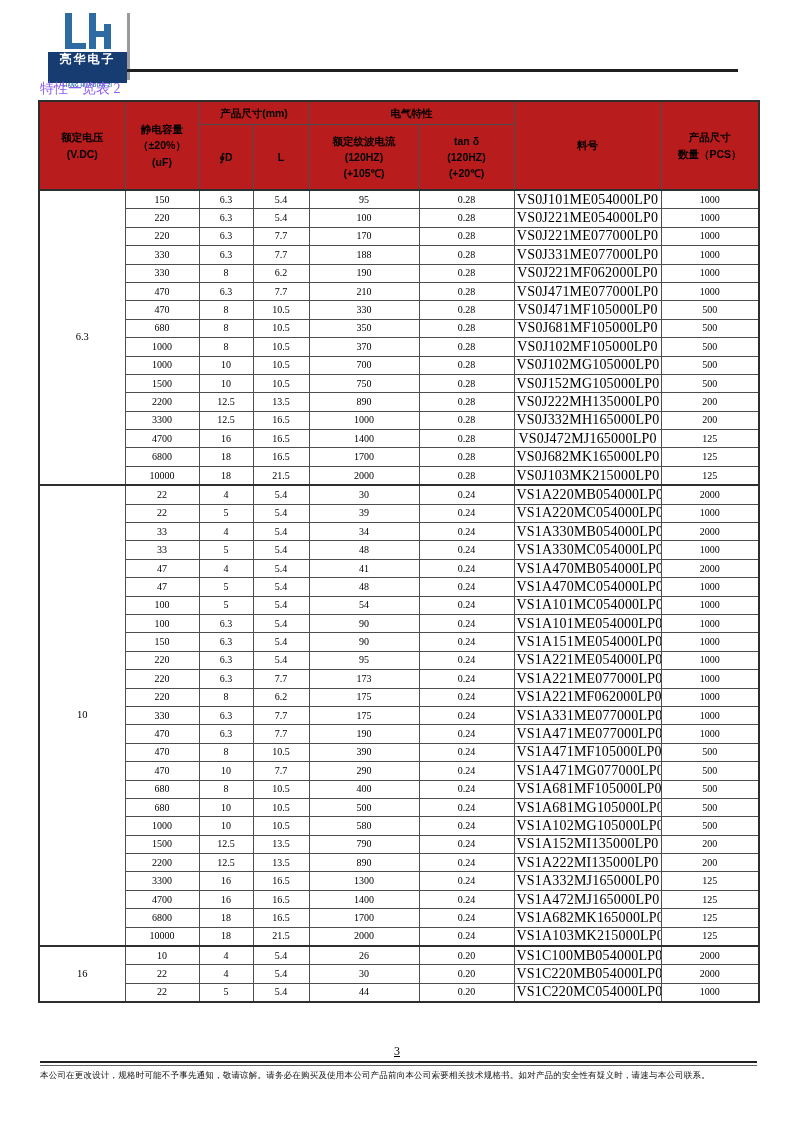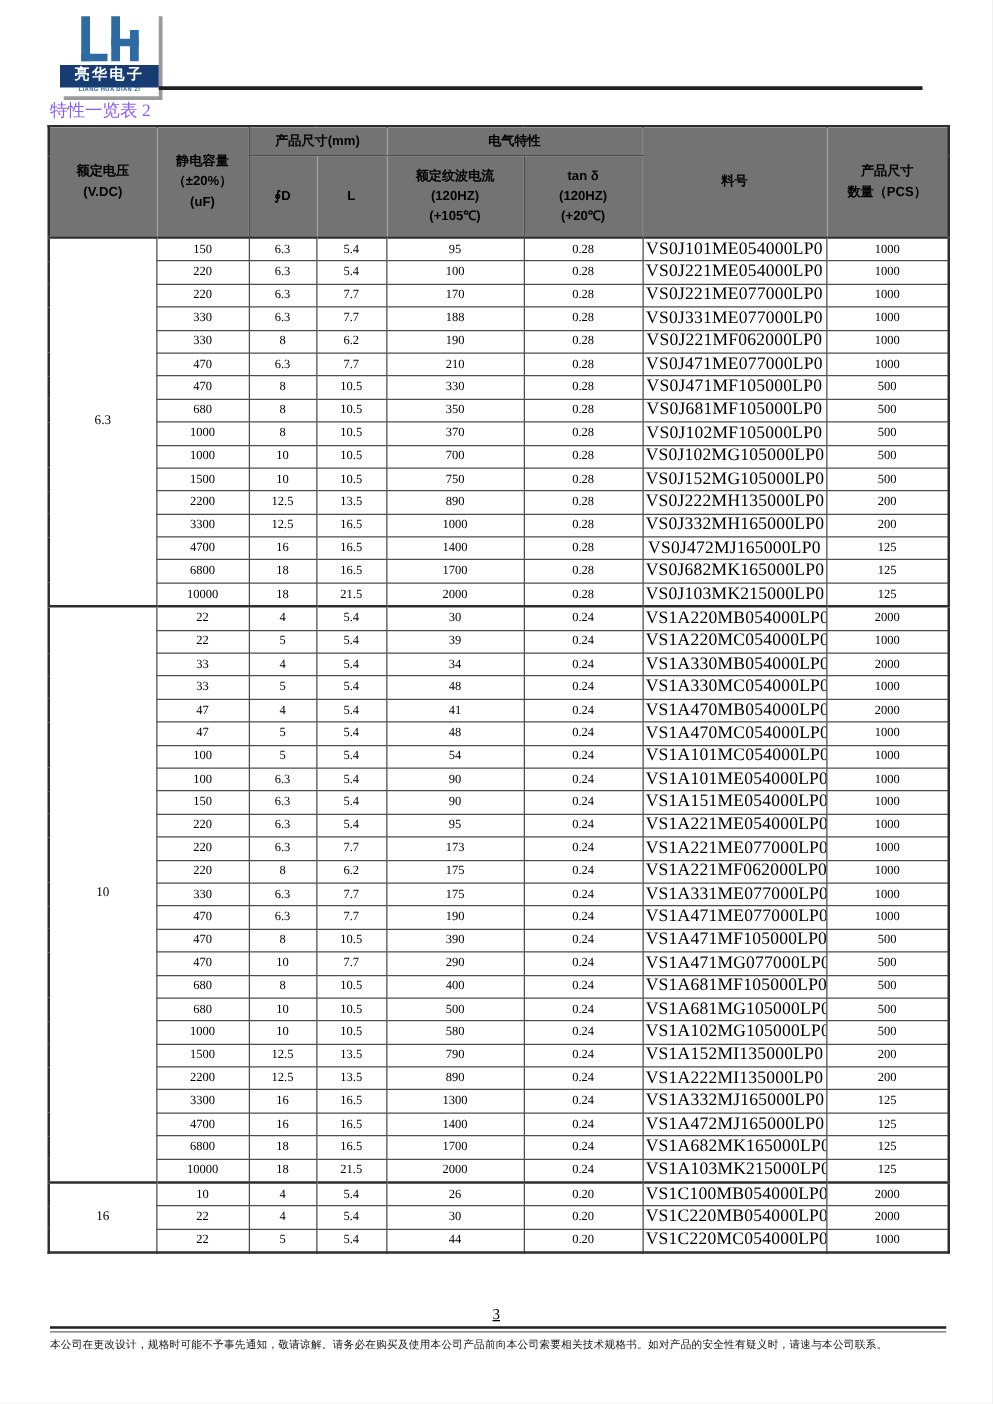--- a/index.html
+++ b/index.html
@@ -5,38 +5,38 @@
   html,body{margin:0;padding:0;background:#e8e8e8;}
   .page{
     position:relative;width:794px;height:1123px;margin:0 auto;
     background:#ffffff;overflow:hidden;
     font-family:"Liberation Sans",sans-serif;color:#000;
   }
   
   .logo{position:absolute;left:48px;top:10px;width:79px;height:67px;background:#fff;
         box-shadow:3px 3px 0 0 #9a9a9a;}
   .logo-mono{display:block;margin:2px auto 0 auto;}
-  .logo-band{height:18px;background:#173c72;color:#fff;font-weight:bold;
+  .logo-band{height:31px;background:#173c72;color:#fff;font-weight:bold;
              font-size:12px;line-height:15px;text-align:center;letter-spacing:2px;}
   .logo-pinyin{font-size:6px;transform:scale(0.78);transform-origin:center top;
                color:#2e6ba3;text-align:center;letter-spacing:0.4px;font-weight:bold;white-space:nowrap;}
   .company-name{position:absolute;left:147px;top:30px;font-size:26px;font-weight:bold;
                 font-style:italic;color:#1a5077;letter-spacing:3px;white-space:nowrap;}
   .header-rule{position:absolute;left:127px;top:69px;width:611px;height:3px;background:#1f1f1f;}
   .page-title{position:absolute;left:40px;top:80px;font-size:14px;color:#8b5cf6;
               font-family:"Liberation Serif",serif;}
   
   table.spec{position:absolute;left:38px;top:100px;width:721px;
              border-collapse:collapse;table-layout:fixed;}
   table.spec th,table.spec td{
     border:1px solid #4d4d4d;padding:0 2px;text-align:center;vertical-align:middle;
     overflow:hidden;}
   table.spec{border:2px solid #2e2e2e;}
   thead th{font-size:10.5px;font-weight:bold;white-space:pre-line;line-height:1.55;
-           background:#737373;}
+           background:#b91c1c;}
   thead tr.group-row th{height:22px;}
   thead tr.sub-row th{height:64px;}
   thead th.span2{border-bottom-width:1px;}
   tbody td{height:17.4px;font-size:10px;font-family:"Liberation Serif",serif;line-height:1;}
   tbody td.pn-cell{font-size:14px;letter-spacing:0.2px;}
   tbody td.voltage-cell{font-size:10.5px;}
   tbody tr.section-start td{border-top:2px solid #2e2e2e;}
   thead tr.sub-row{border-bottom:2px solid #2e2e2e;}
   
   .page-number{position:absolute;left:0;top:1044px;width:794px;text-align:center;

